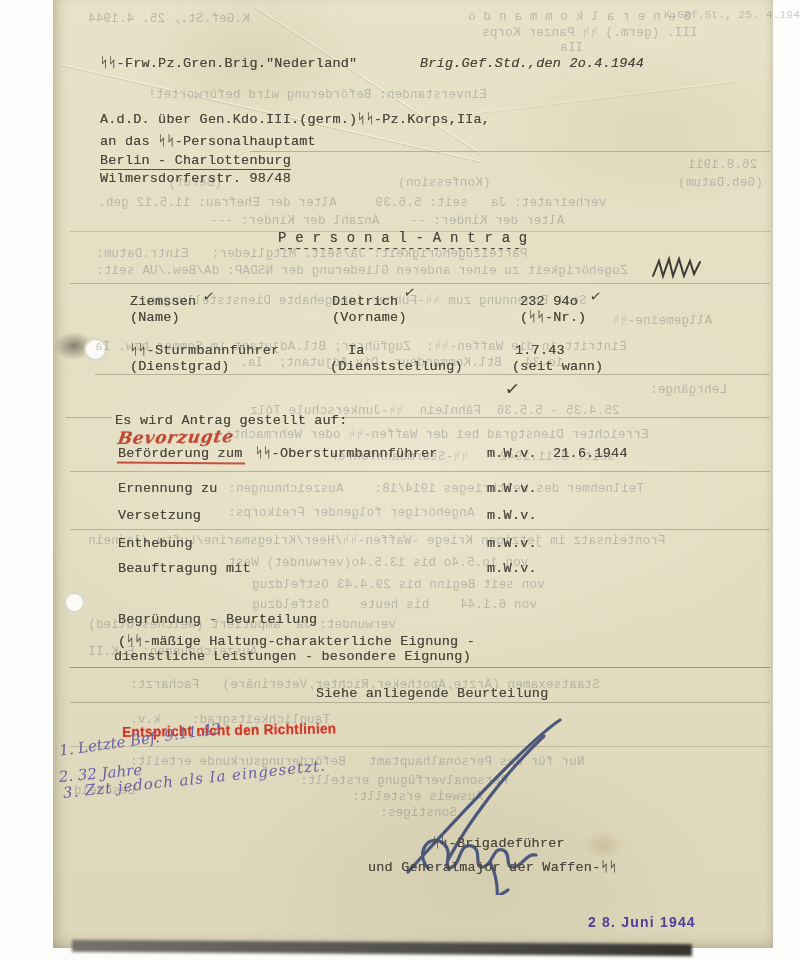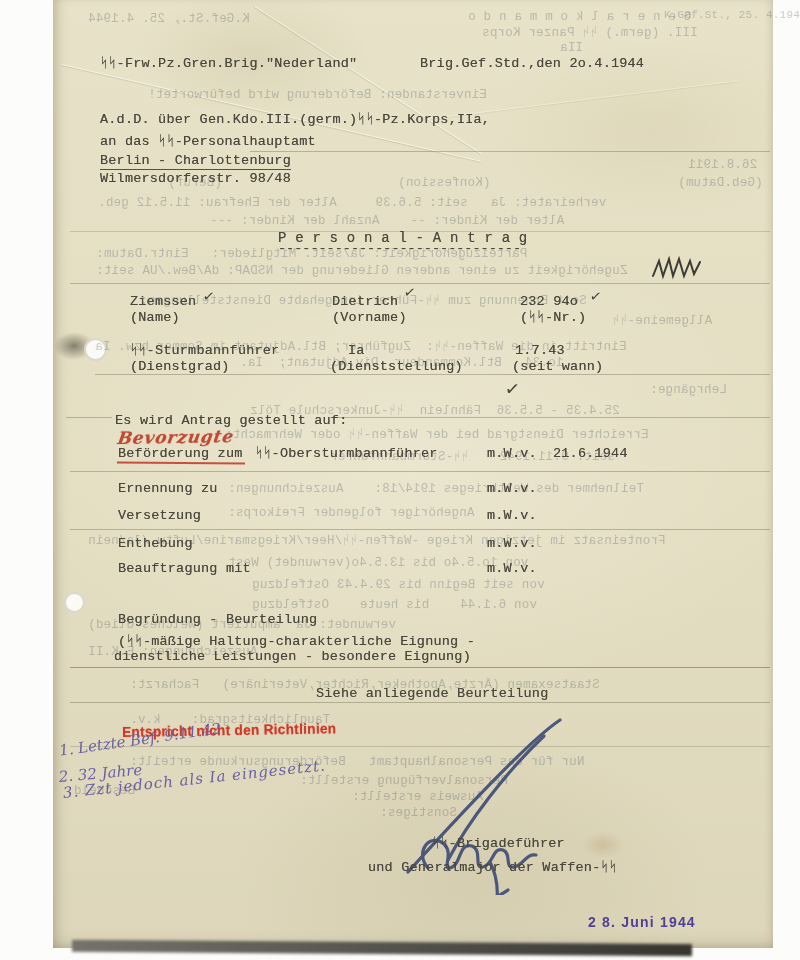--- a/index.html
+++ b/index.html
@@ -44,21 +44,21 @@
   #r8{left:70px;top:667px;width:700px;background:rgba(95,88,64,.5);}
   #r9{left:70px;top:702px;width:700px;}
   #r10{left:70px;top:746px;width:700px;opacity:.7;}
   
   .t{position:absolute;font-family:"Liberation Mono","DejaVu Sans Mono","DejaVu Sans",monospace;
      font-size:13.5px;color:#4a463c;letter-spacing:.2px;white-space:pre;
      text-shadow:0 0 .6px rgba(74,70,60,.65);}
   .u{border-bottom:1.6px solid #55503f;padding-bottom:1px;}
   .ud{border-bottom:1.6px dashed #55503f;padding-bottom:1px;}
   .chk{position:absolute;font-family:"DejaVu Sans",sans-serif;color:#45423a;font-size:14px;}
-  #hdr-unit{left:100px;top:56px;}  #hdr-date{left:420px;top:56px;}
+  #hdr-unit{left:100px;top:56px;}  #hdr-date{left:420px;top:56px;font-style:italic;}
   #addr1{left:100px;top:112px;}    #addr2{left:100px;top:134px;}
   #addr3{left:100px;top:153px;}    #addr4{left:100px;top:171px;}
   #title{left:278px;top:230px;font-size:14px;}
   #title-dash{left:278px;top:241px;letter-spacing:0;}
   #cat-line{left:100px;top:265px;}
   #p-name{left:130px;top:294px;}   #p-vor{left:332px;top:294px;}  #p-nr{left:520px;top:294px;}
   #chk1{left:203px;top:288px;transform:rotate(8deg);}
   #chk2{left:404px;top:284px;transform:rotate(8deg);}
   #chk3{left:590px;top:288px;transform:rotate(8deg);}
   #l-name{left:130px;top:310px;}   #l-vor{left:332px;top:310px;}  #l-nr{left:520px;top:310px;}

